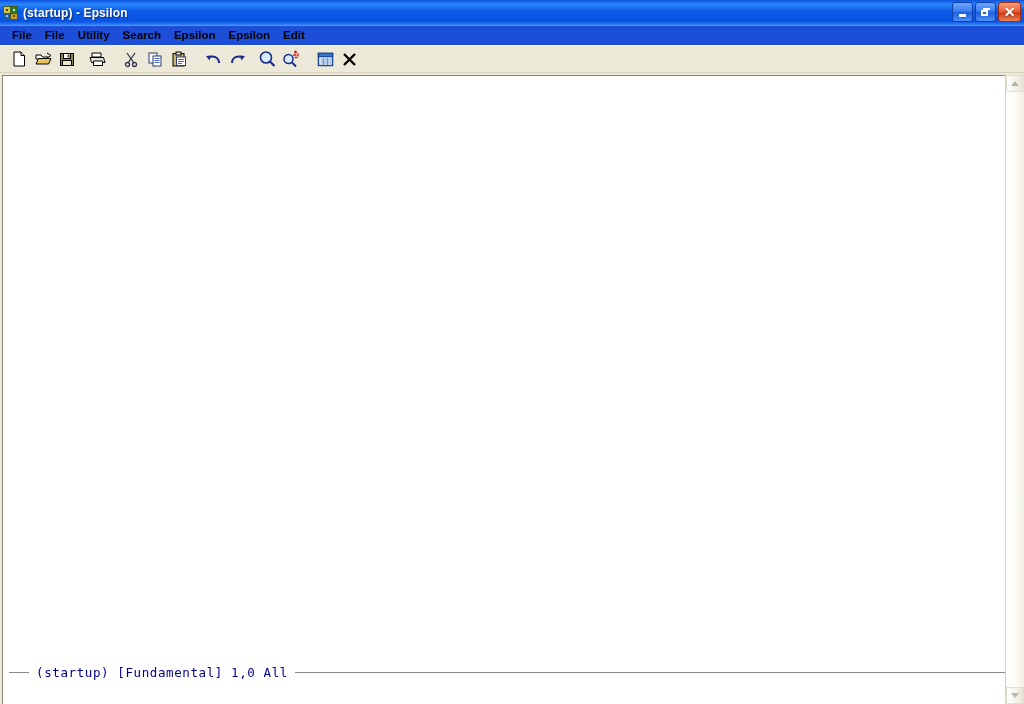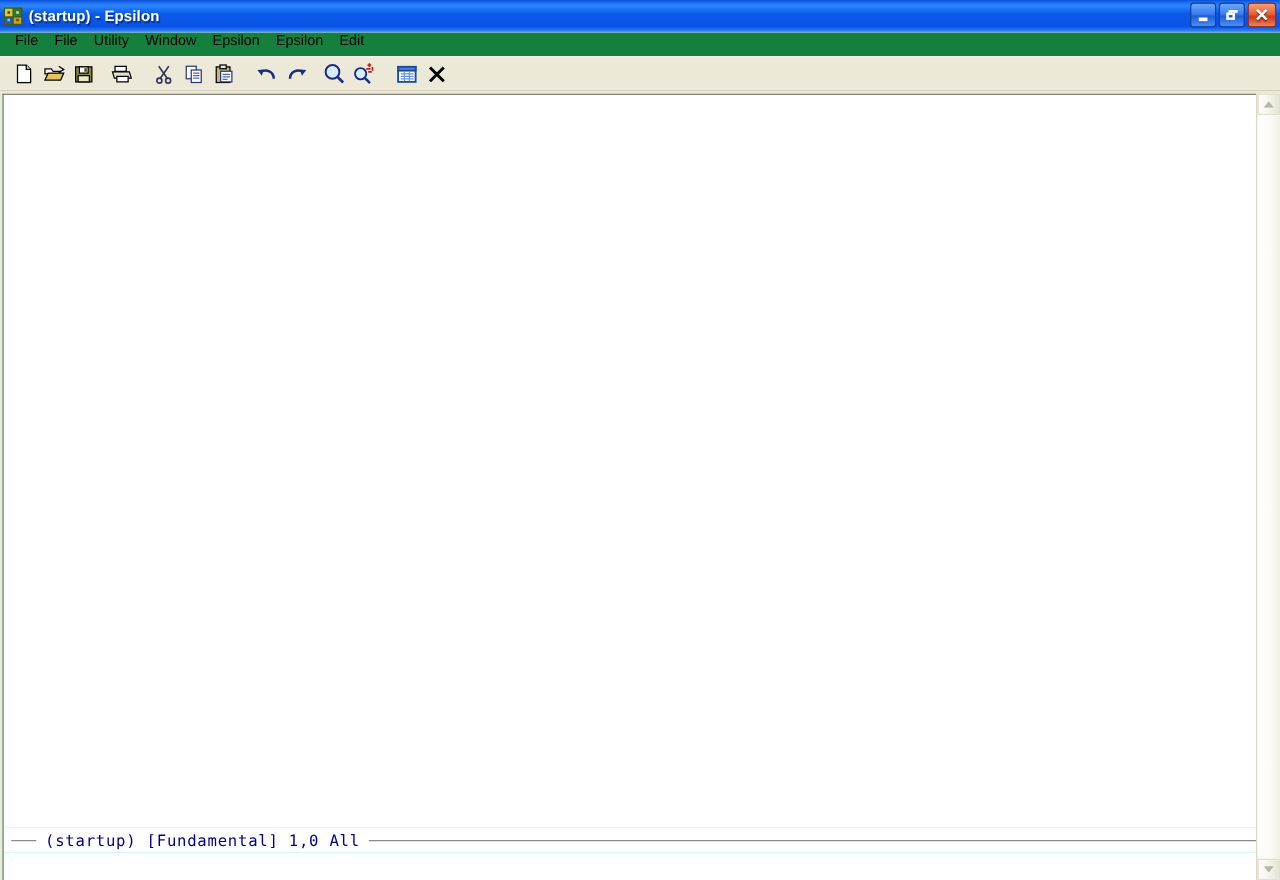--- a/index.html
+++ b/index.html
@@ -103,25 +103,26 @@
   }
   .close-glyph {
     font-size: 14px; font-weight: bold; color: #fff; line-height: 1;
     text-shadow: 0 1px 1px rgba(0,0,0,0.4);
   }
 
   
   .menu-bar {
     height: 19px;
     flex: 0 0 19px;
-    background: #15803d;
-    display: flex;
-    align-items: flex-start;
+    background: #1d4ed8;
+    display: flex;
+    align-items: center;
     padding-left: 6px;
     box-sizing: border-box;
+    font-weight: bold;
   }
   .menu-item {
     font-size: 11.5px;
     color: #000;
     padding: 2px 7px 2px 6px;
     line-height: 1;
     white-space: nowrap;
     cursor: default;
   }
 
@@ -157,21 +158,21 @@
     background: #ECE9D8;
     padding: 2px 0 0 2px;
     box-sizing: border-box;
     display: flex;
   }
   .editor-outer {
     flex: 1 1 auto;
     position: relative;
     border-left: 1px solid #8a8778;
     border-top: 1px solid #8a8778;
-    background: #5eead4;
+    background: #4d7c0f;
     display: flex;
     flex-direction: column;
     overflow: hidden;
   }
   .editor-text {
     flex: 1 1 auto;
     background: #ffffff;
     position: relative;
     font-family: "DejaVu Sans Mono", monospace;
     font-size: 12px;
@@ -283,21 +284,21 @@
       <div class="win-btn close">
         <span class="close-glyph">✕</span>
       </div>
     </div>
   </div>
 
   <div class="menu-bar">
     <div class="menu-item">File</div>
     <div class="menu-item">File</div>
     <div class="menu-item">Utility</div>
-    <div class="menu-item">Window</div>
+    <div class="menu-item">Search</div>
     <div class="menu-item">Epsilon</div>
     <div class="menu-item">Epsilon</div>
     <div class="menu-item">Edit</div>
   </div>
 
   <div class="toolbar">
 
     <div class="tb-btn">
       <svg width="17" height="17" viewBox="0 0 17 17" xmlns="http://www.w3.org/2000/svg">
         <path d="M3 1 L10 1 L13.5 4.5 L13.5 15 L3 15 Z" fill="#ffffff" stroke="#000000" stroke-width="1"></path>

